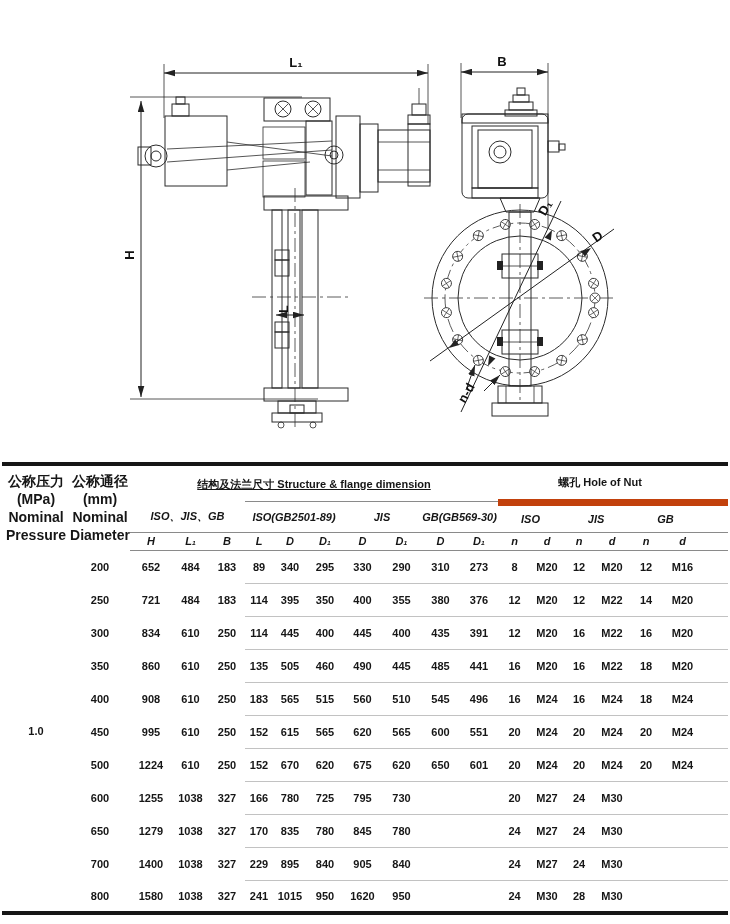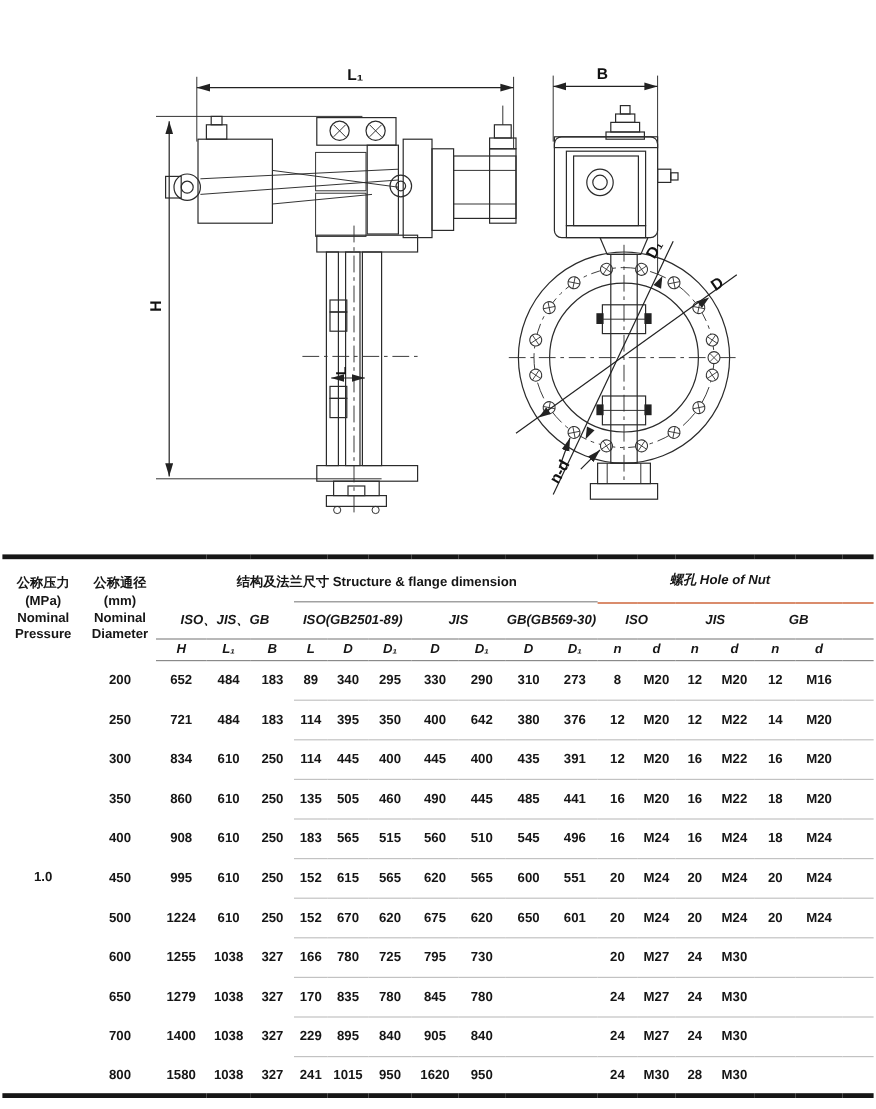--- a/index.html
+++ b/index.html
@@ -11,25 +11,25 @@
   .thin{stroke:#2b2b2b;stroke-width:.8;fill:none;}
   .cl{stroke:#333;stroke-width:.8;fill:none;stroke-dasharray:14 4 3 4;}
   .dim{stroke:#222;stroke-width:1;fill:none;}
   table{border-collapse:collapse;table-layout:fixed;width:726px;margin:14px 0 0 2px;
         border-top:4px solid #161616;border-bottom:4px solid #161616;}
   th,td{padding:0;margin:0;text-align:center;vertical-align:middle;
         font:bold 11px "Liberation Sans",sans-serif;color:#161616;}
   tr.r1{height:38px;} tr.r2{height:30px;} tr.r3{height:18px;}
   tbody tr{height:33px;}
   .u2{border-bottom:1px solid #8a8a8a;font-style:italic;}
-  .u1{border-bottom:1px solid #c2410c;font-style:italic;}
+  .u1{border-bottom:7px solid #c2410c;}
   .u1p{background-image:linear-gradient(#8a8a8a,#8a8a8a);background-repeat:no-repeat;
-       background-position:right bottom;background-size:253px 1px;}
+       background-position:right bottom;background-size:253px 1px;text-decoration:underline;}
   .sep{border-bottom:1px solid #c2c2c2;}
-  .pre{white-space:pre-line;line-height:1.3;font-size:11px;}
+  .pre{white-space:pre-line;line-height:1.3;font-size:14px;}
 </style>
 </head>
 <body>
 
 <div class="page">
 
   <svg width="730" height="448" viewBox="0 0 730 448">
     <defs>
       <pattern id="h1" width="5" height="5" patternUnits="userSpaceOnUse" patternTransform="rotate(45)">
         <line x1="0" y1="0" x2="0" y2="5" stroke="#555" stroke-width="1"></line>
@@ -286,21 +286,21 @@
         </tr>
         <tr>
           <td>250</td>
           <td>721</td>
           <td>484</td>
           <td>183</td>
           <td class="sep">114</td>
           <td class="sep">395</td>
           <td class="sep">350</td>
           <td class="sep">400</td>
-          <td class="sep">642</td>
+          <td class="sep">355</td>
           <td class="sep">380</td>
           <td class="sep">376</td>
           <td class="sep">12</td>
           <td class="sep">M20</td>
           <td class="sep">12</td>
           <td class="sep">M22</td>
           <td class="sep">14</td>
           <td class="sep">M20</td>
           <td class="sep"></td>
         </tr>

